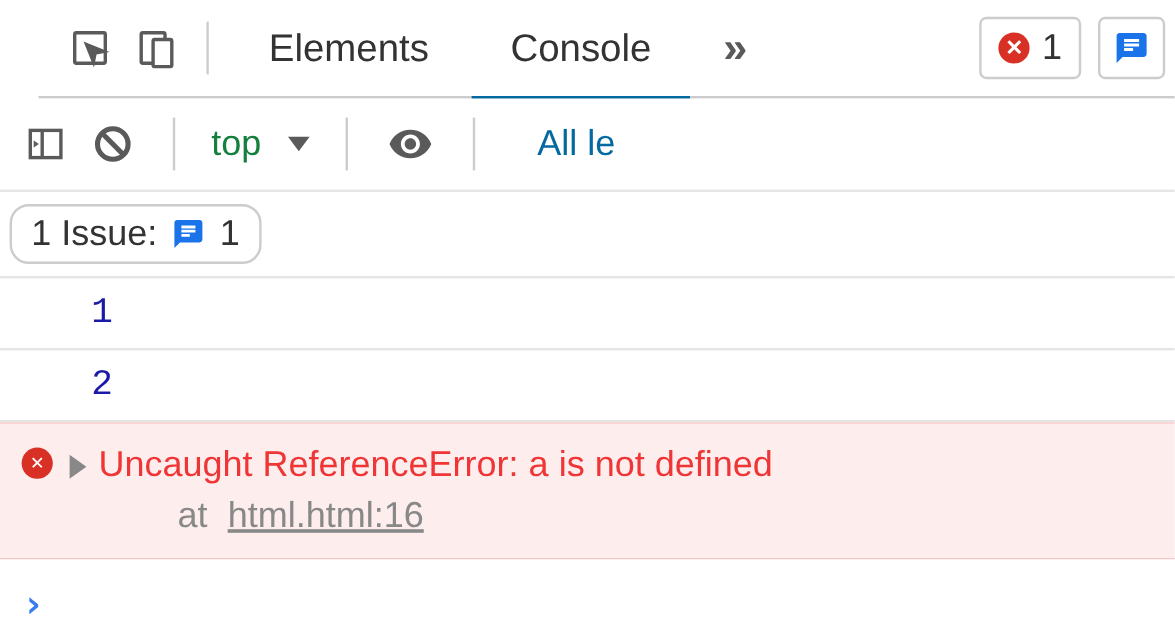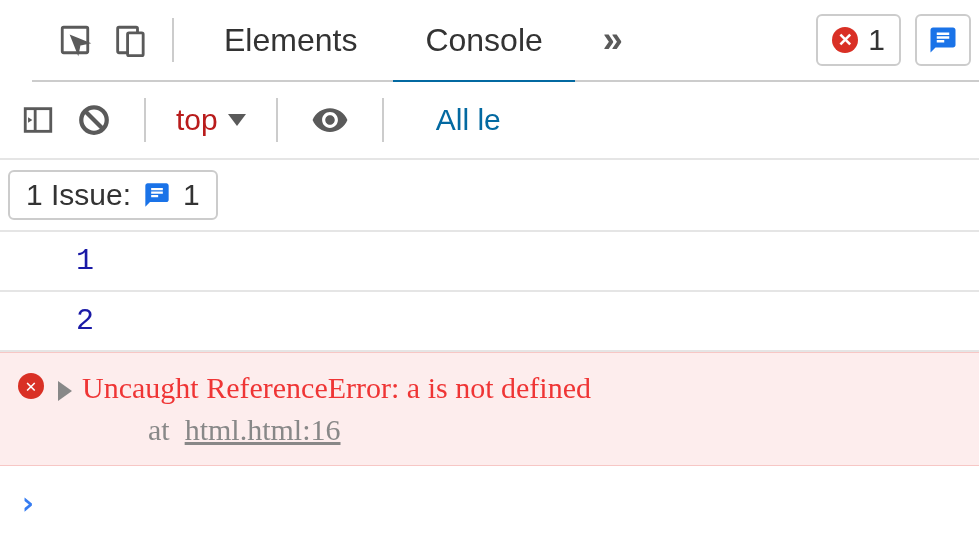--- a/index.html
+++ b/index.html
@@ -97,24 +97,24 @@
       width: 56px;
       display: flex;
       align-items: center;
       justify-content: center;
       cursor: pointer;
     }
     .chat-icon-svg { fill: #1a73e8; }
     .context-select {
       display: flex;
       align-items: center;
-      gap: 10px;
-      cursor: pointer;
-      font-size: 30px;
-      color: #b91c1c;
+      gap: 22px;
+      cursor: pointer;
+      font-size: 30px;
+      color: #15803d;
       justify-content: space-between;
     }
     .dropdown-arrow {
       width: 0; height: 0;
       border-left: 9px solid transparent;
       border-right: 9px solid transparent;
       border-top: 12px solid #5a5a5a;
     }
     .filter-input {
       border: 2px solid #ccc;
@@ -132,21 +132,21 @@
       margin-left: 22px;
     }
     .issues-row {
       padding: 10px 8px 10px 8px;
       border-bottom: 2px solid #e5e5e5;
     }
     .issue-badge {
       display: inline-flex;
       align-items: center;
       border: 2px solid #ccc;
-      border-radius: 6px;
+      border-radius: 16px;
       padding: 6px 16px;
       gap: 12px;
       font-size: 30px;
       cursor: pointer;
     }
     .console-output {
       font-family: Consolas, "Courier New", monospace;
     }
     .log-line {
       padding: 12px 0 12px 76px;
@@ -157,21 +157,21 @@
     .error-block {
       background: #fdeded;
       border-top: 1px solid #f7c7c5;
       border-bottom: 1px solid #f7c7c5;
       padding: 14px 0 14px 18px;
       display: flex;
       align-items: flex-start;
       gap: 14px;
     }
     .error-content {
-      font-family: Liberation Serif, serif;
+      font-family: Liberation Sans, sans-serif;
       font-size: 30px;
       color: #ef3535;
       line-height: 1.4;
       flex: 1;
     }
     .expand-caret {
       display: inline-block;
       width: 0; height: 0;
       border-top: 10px solid transparent;
       border-bottom: 10px solid transparent;

